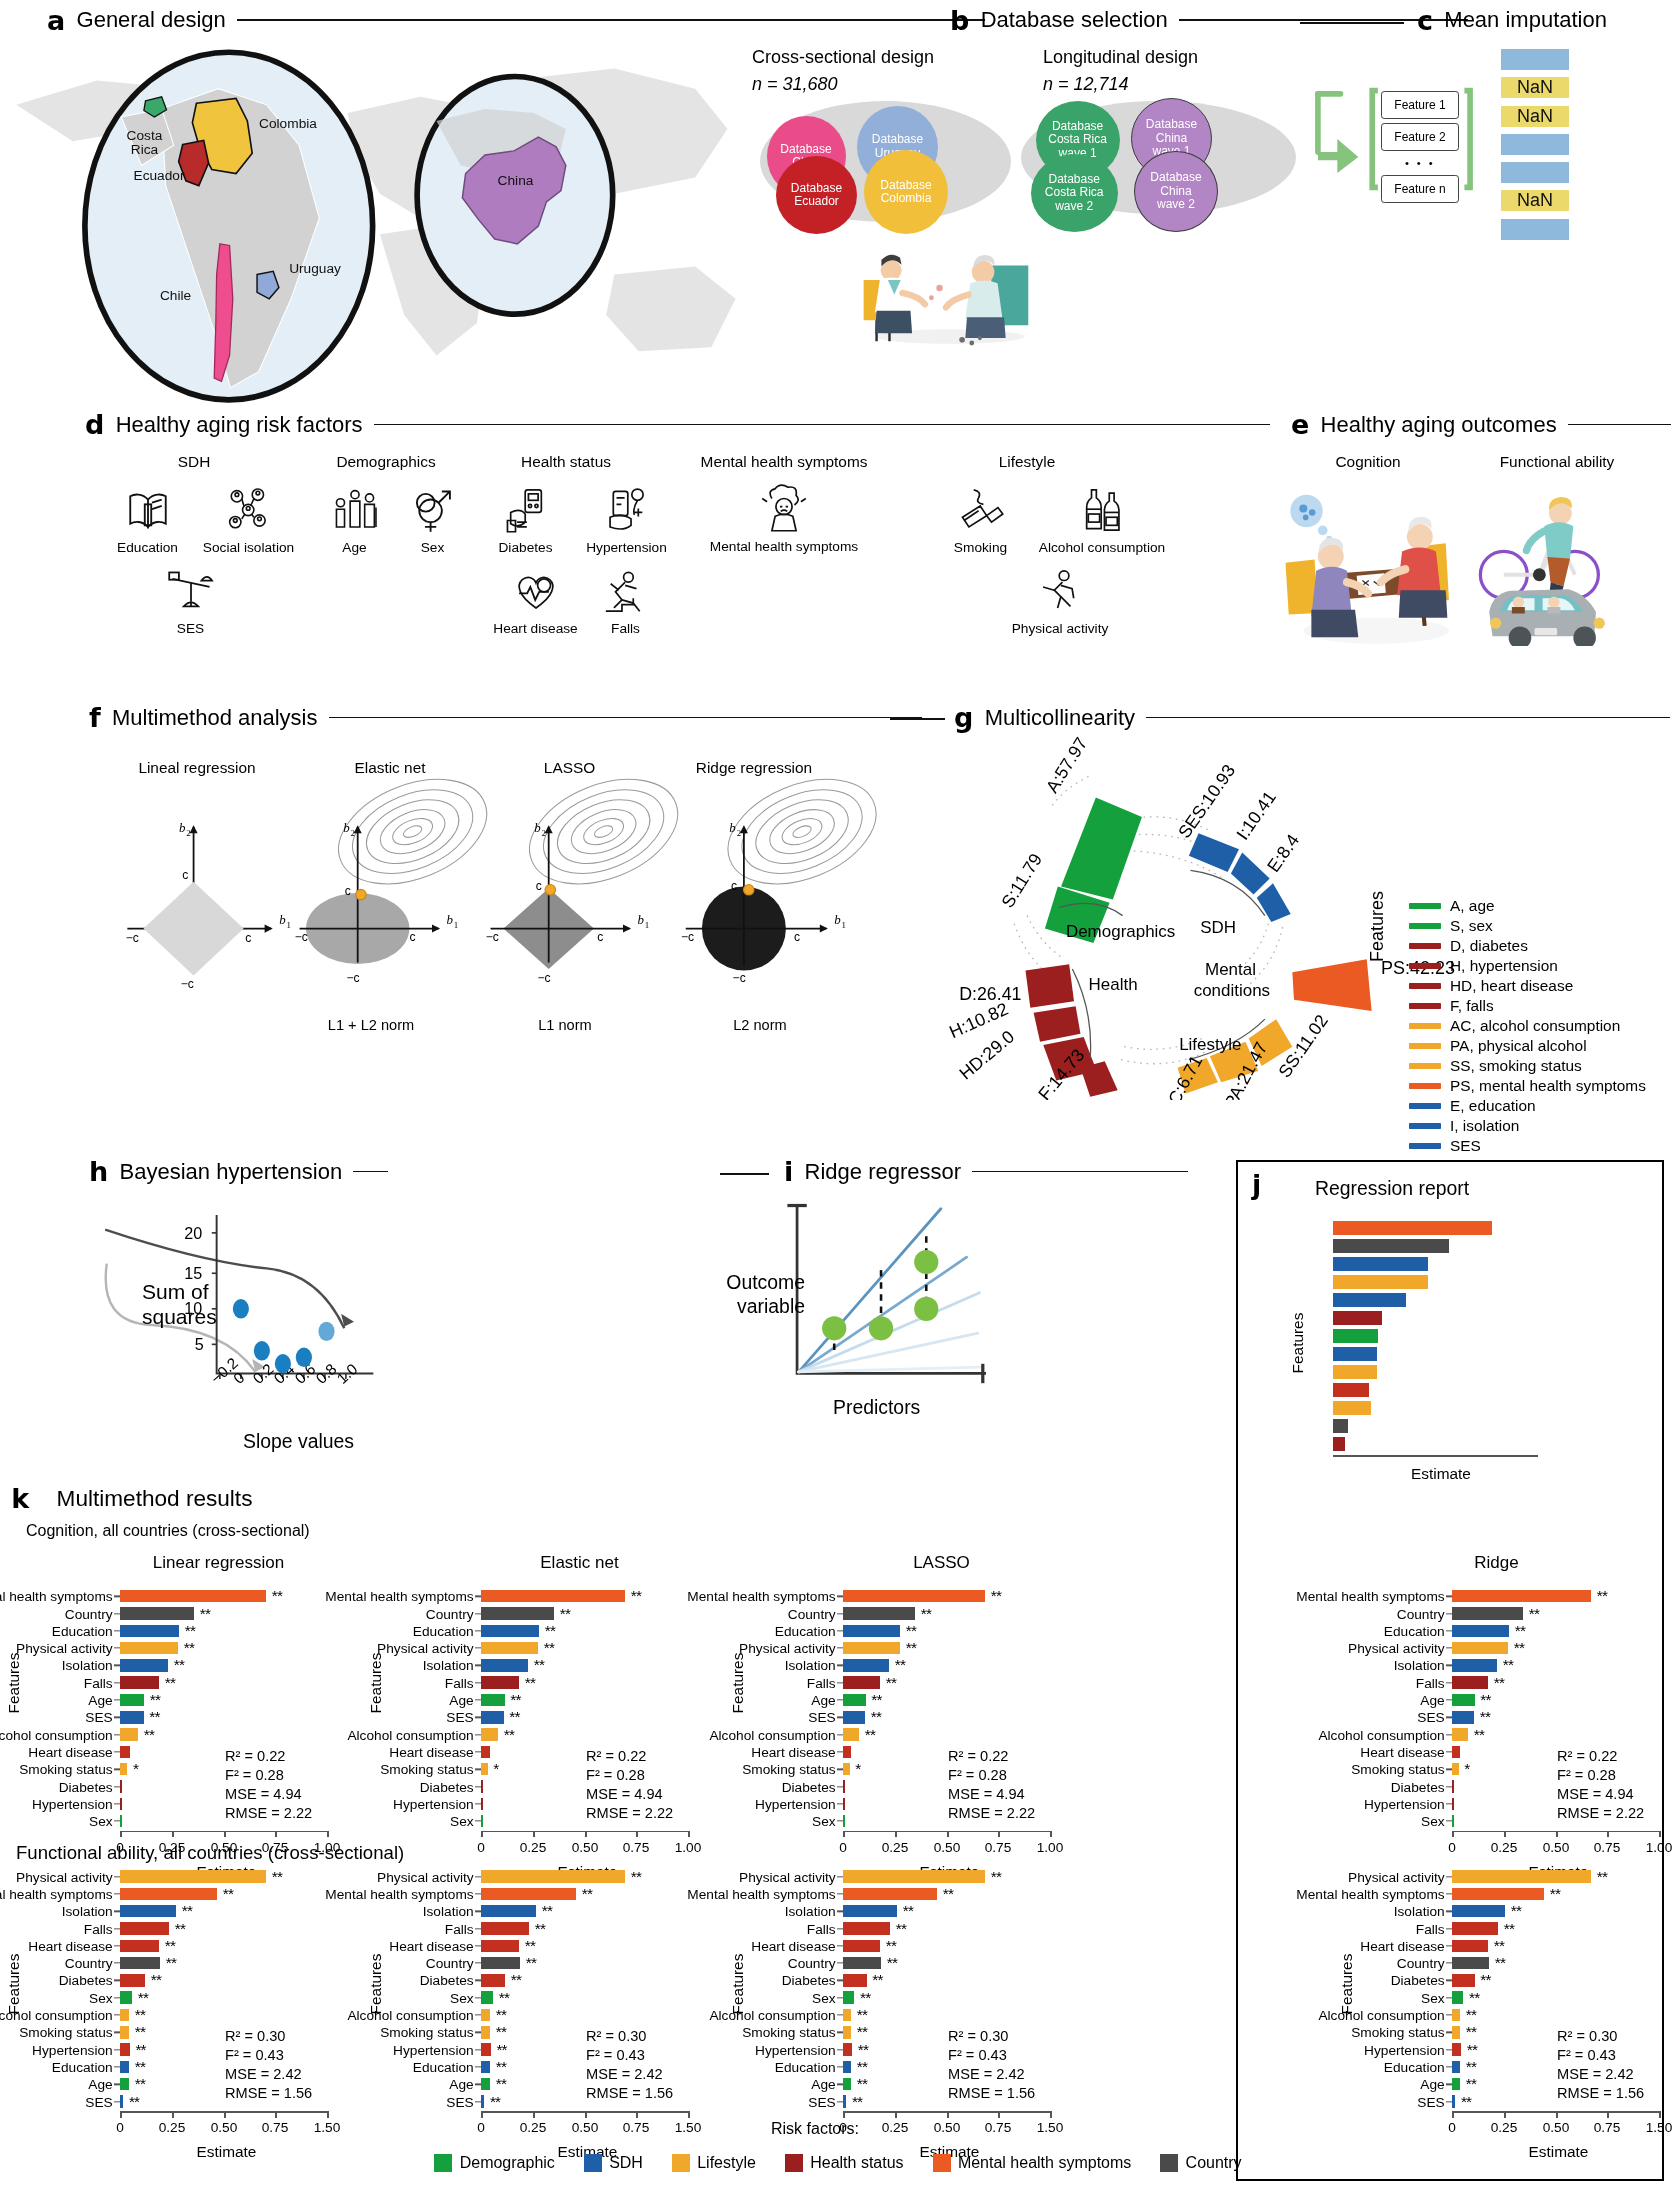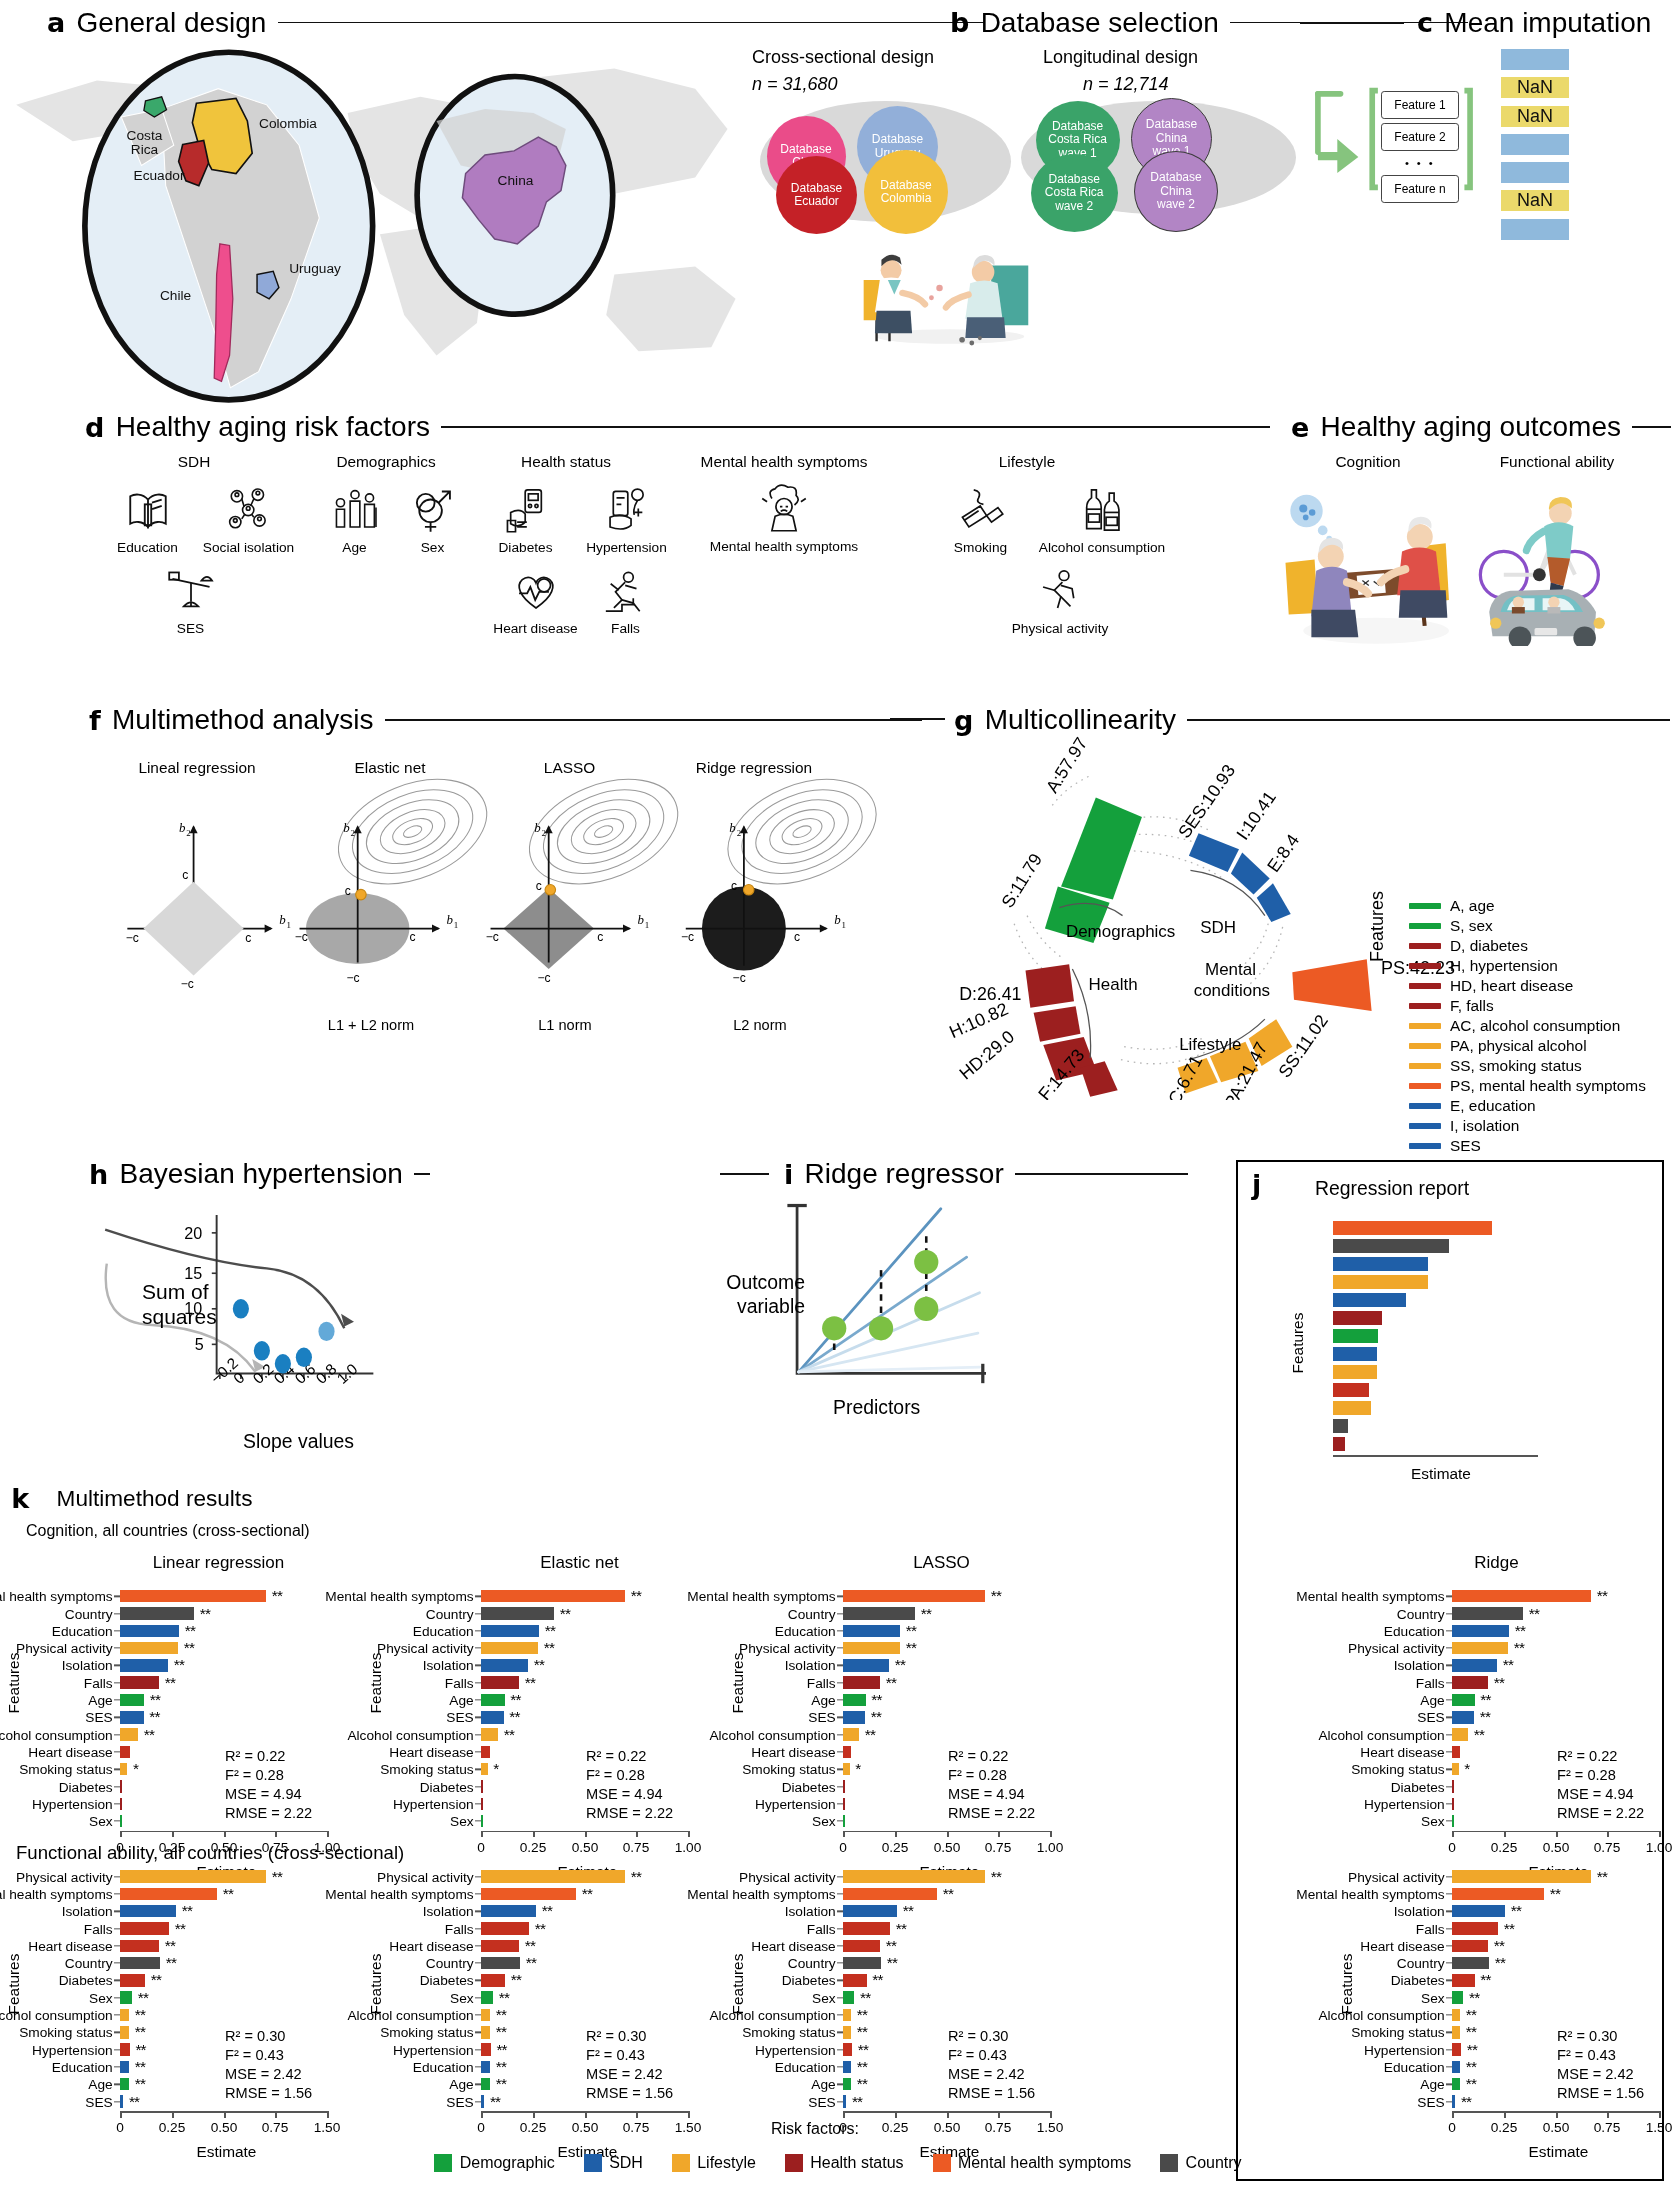--- a/index.html
+++ b/index.html
@@ -7,21 +7,21 @@
   body {
     width:1676px; height:2205px; position:relative;
     font-family:"Liberation Sans", sans-serif;
     color:#000; overflow:hidden;
   }
   .abs { position:absolute; }
 
   
   .panel-head { display:flex; align-items:center; gap:11.3px; }
   .panel-letter { font-size:27px; font-weight:bold; line-height:1; font-family:"DejaVu Sans", sans-serif; }
-  .panel-title { font-size:28px; white-space:nowrap; }
+  .panel-title { font-size:22px; white-space:nowrap; }
   .rule { height:1.6px; background:#111; flex:1 1 auto; min-width:16px; }
 
   
   .lbl { font-size:15.4px; }
   .center { text-align:center; }
 
   
   #mapWrap { left:0px; top:32px; width:776px; height:372px; }
   .country-tag { position:absolute; font-size:13.7px; color:#111; text-align:center; line-height:1.05; }
 
@@ -162,21 +162,21 @@
 Ecuador</span>
   </div>
   <div class="db" style="left:104px; top:49px; width:84px; height:84px; background:#f2bf3b;">
     <span style="white-space:pre-line">Database
 Colombia</span>
   </div>
 </div>
 
 <div class="abs" style="left:1043px; top:47px; width:283px;">
   <div class="lbl" style="font-size:18px;">Longitudinal design</div>
-  <div class="lbl" style="font-size:18px; font-style:italic; margin-top:5.7px;margin-left:40px;">n = 12,714</div>
+  <div class="lbl" style="font-size:18px; font-style:italic; margin-top:5.7px;">n = 12,714</div>
 </div>
 <div class="abs blob-group" style="left:1021px; top:101px; width:275px; height:129px;">
   <div class="ellipse-grey" style="left:0; top:0; width:275px; height:113px;"></div>
   <div class="db" style="left:14.6px; top:0px; width:84px; height:78px; background:#3aa369;">
     <span style="white-space:pre-line">Database
 Costa Rica
 wave 1</span>
   </div>
   <div class="db outline" style="left:110px; top:-3.2px; width:81px; height:81px; background:#b285c5;">
     <span style="white-space:pre-line">Database

